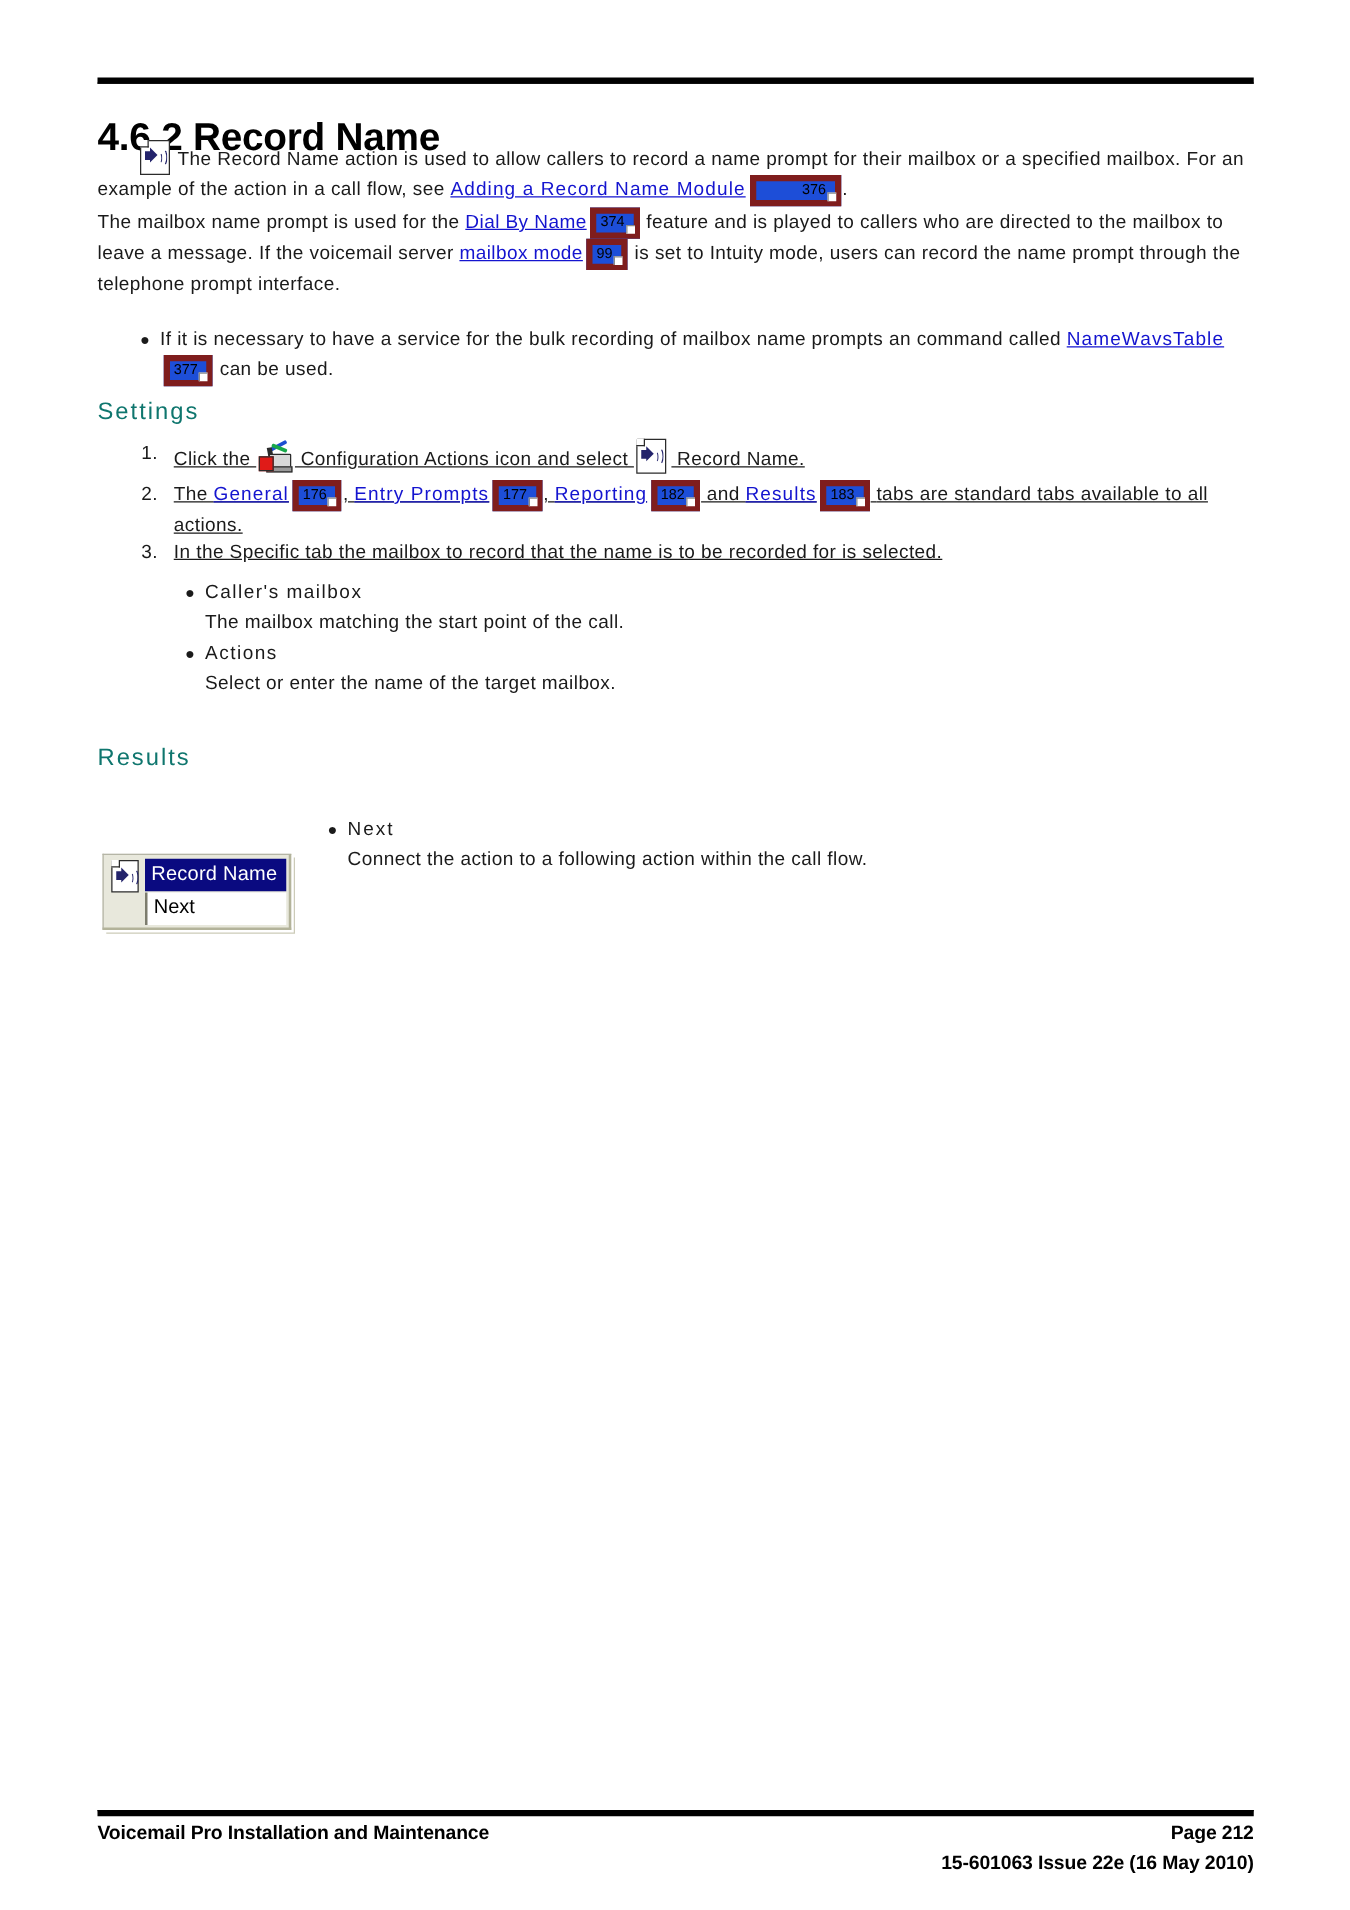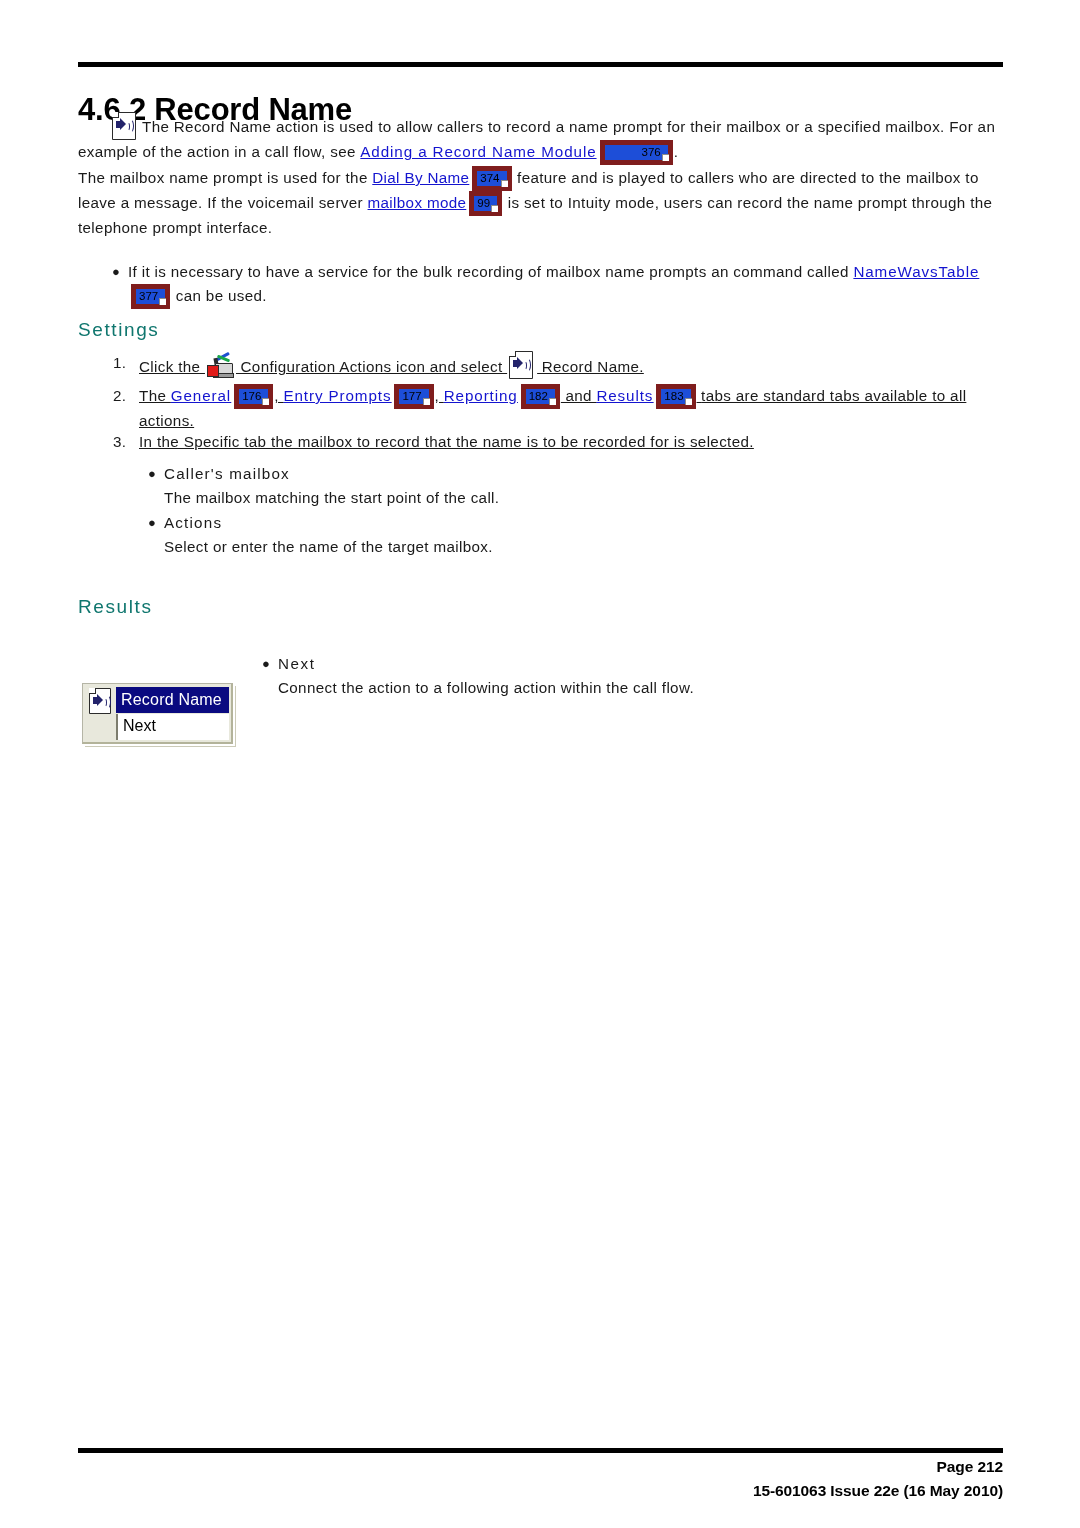--- a/index.html
+++ b/index.html
@@ -439,19 +439,20 @@
   <div class="bullet-row b-next">
     <span class="bullet-dot">●</span>
     <span class="bullet-body">
       <span class="next-term">Next</span><br>
       <span>Connect the action to a following action within the call flow.</span>
     </span>
   </div>
 
   <div class="foot-rule"></div>
   <div class="foot-left">
+    <div>Voicemail Pro Installation and Maintenance</div>
   </div>
   <div class="foot-right">
     <div>Page 212</div>
     <div class="thin">15-601063 Issue 22e (16 May 2010)</div>
   </div>
 
 </div>
 
 </body></html>

